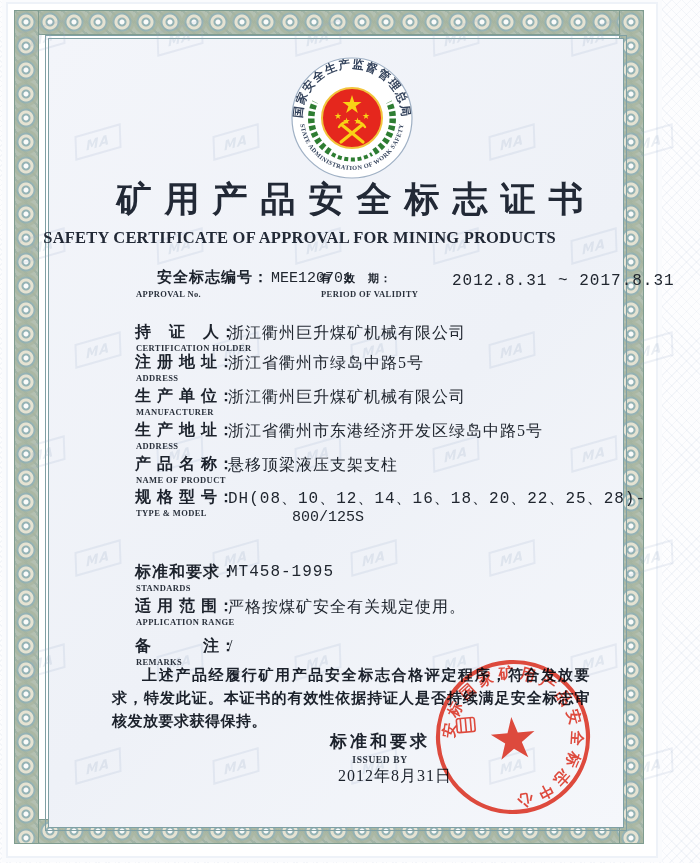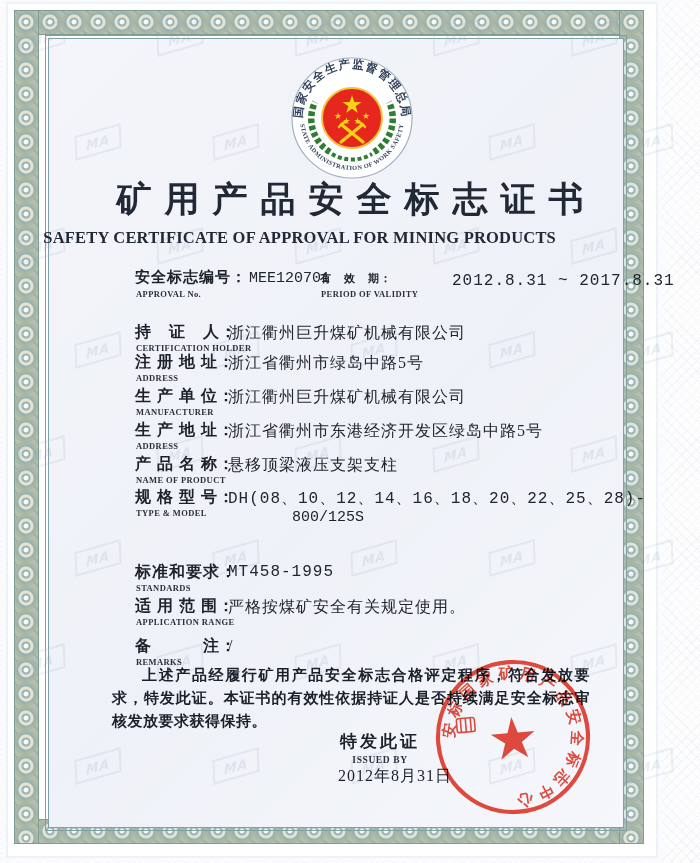--- a/index.html
+++ b/index.html
@@ -46,21 +46,21 @@
     font-size:16.5px;font-weight:bold;letter-spacing:.2px;color:#222936;}
 
   .row{position:absolute;left:135px;height:40px;}
   .row .zh{font-weight:bold;font-size:16px;letter-spacing:1px;color:#1c222c;white-space:nowrap;}
   .row .en{position:absolute;left:1px;top:21px;font-size:8.5px;font-weight:bold;color:#2a313c;letter-spacing:.4px;white-space:nowrap;}
   .row .val{position:absolute;left:93px;top:1px;font-size:16px;color:#20262f;white-space:nowrap;letter-spacing:1px;}
   .row .val2{position:absolute;left:157px;top:22px;font-size:15px;white-space:nowrap;}
   .mono{font-family:"Liberation Mono","DejaVu Sans Mono",monospace;font-size:15px;letter-spacing:0;}
 
   .approval-row{top:268px;}
-  .approval-row .zh{font-size:15px;}
+  .approval-row .zh{font-size:15px;margin-left:22px;}
   .approval-row .valin{margin-left:2px;}
   .validity-row{left:320px;top:268px;}
   .validity-row .zh{font-size:11px;}
   .validity-row .val{left:132px;top:4px;}
 
   .r0{top:322px;} .r1{top:352px;} .r2{top:386px;} .r3{top:420px;} .r4{top:454px;}
   .r5{top:487px;text-align:right;} .r6{top:562px;} .r7{top:596px;} .r8{top:636px;}
 
   .declaration{position:absolute;left:112px;top:664px;width:478px;margin:0;
     font-size:15px;font-weight:600;line-height:23px;text-indent:2em;letter-spacing:.5px;
@@ -223,21 +223,21 @@
 
     <div class="row r7">
       <span class="zh">适 用 范 围：</span>
       <span class="en">APPLICATION RANGE</span>
       <span class="val">严格按煤矿安全有关规定使用。</span>
     </div>
 
     <p class="declaration">上述产品经履行矿用产品安全标志合格评定程序，符合发放要求，特发此证。本证书的有效性依据持证人是否持续满足安全标志审核发放要求获得保持。</p>
 
     <div class="issued">
-      <div class="dept-zh">特发此证</div>
+      <div class="dept-zh">标准和要求</div>
       <div class="dept-en">ISSUED BY</div>
     </div>
     <div class="issue-date">2012年8月31日</div>
 
     <svg class="seal" viewBox="-85 -85 170 170">
       <defs>
         <path id="sealRing" d="M -59,0 A 59,59 0 1,1 59,0 A 59,59 0 1,1 -59,0"></path>
       </defs>
       <circle r="75" fill="none" stroke="#dc3a2c" stroke-width="4.2"></circle>
       <text class="seal-ring-text"><textPath href="#sealRing" startOffset="1%">安标国家矿用产品安全标志中心</textPath></text>

